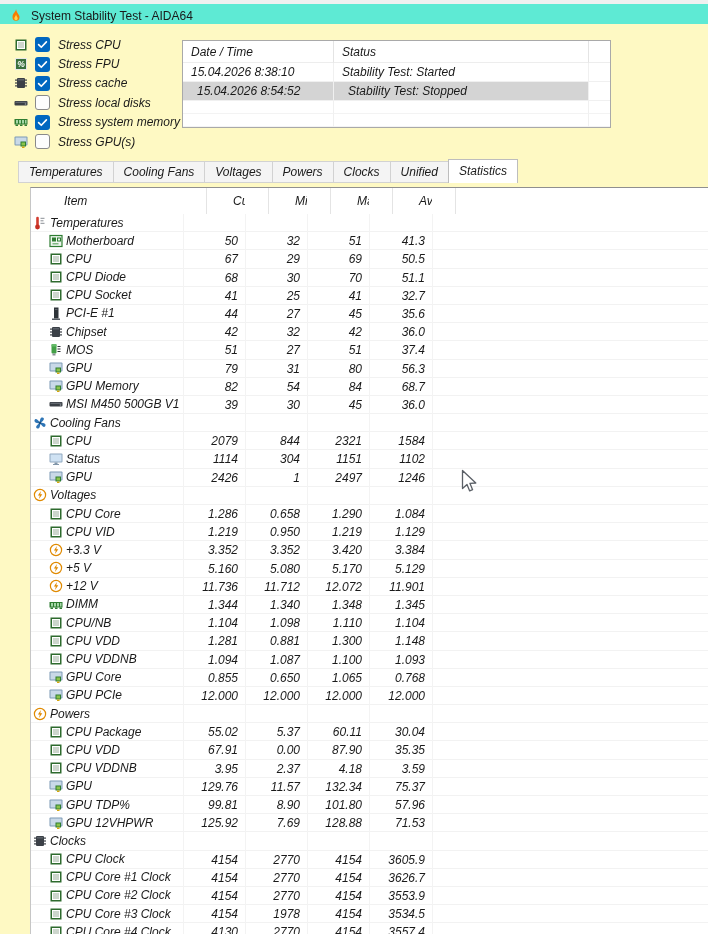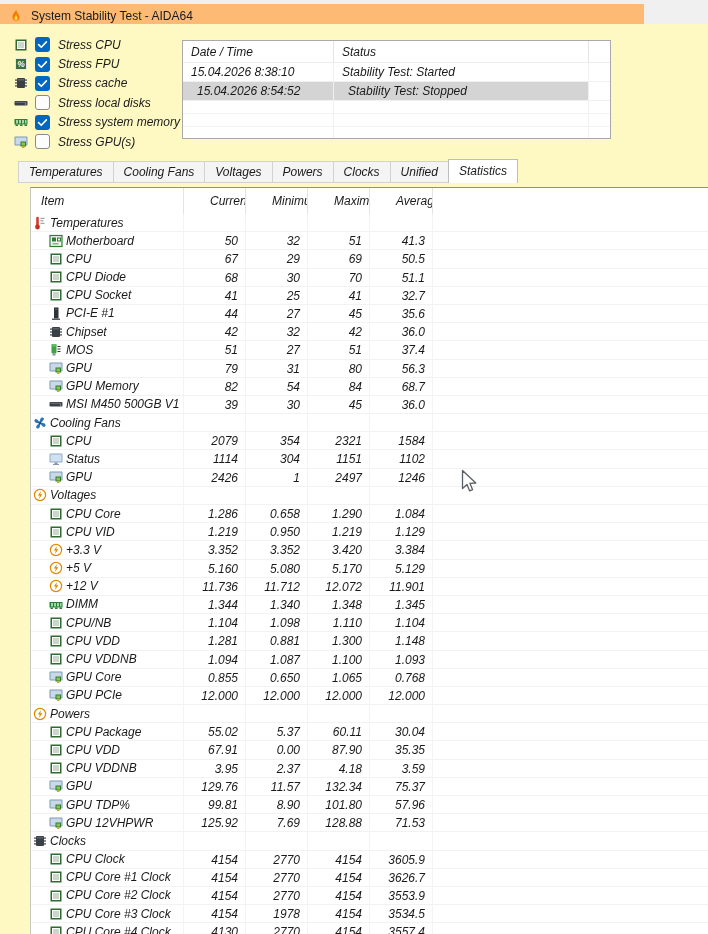--- a/index.html
+++ b/index.html
@@ -1,51 +1,51 @@
 <!DOCTYPE html>
 <html><head>
 <meta charset="utf-8">
 <style>
   html,body{margin:0;padding:0;}
   body{width:708px;height:934px;overflow:hidden;font-family:"Liberation Sans",sans-serif;font-size:12px;color:#1a1a1a;background:#f0f0f0;position:relative;}
-  .titlebar{position:absolute;left:0;top:4px;width:644px;height:24px;background:#fdba74;display:flex;align-items:center;}
+  .titlebar{position:absolute;left:0;top:4px;width:708px;height:24px;background:#5eead4;display:flex;align-items:center;}
   .app-icon{width:16px;height:16px;margin-left:8px;display:inline-flex;}
   .title-text{margin-left:7px;font-size:12px;}
   .client{position:absolute;left:0;top:24px;right:0;bottom:0;background:#fef9c3;font-style:italic;}
 
   
   .stress-list{position:absolute;left:12px;top:11px;}
   .stress-row{display:flex;align-items:center;height:19.4px;cursor:default;}
   .stress-icon{width:17px;height:17px;display:inline-flex;align-items:center;justify-content:center;margin-right:6px;}
   .cb{width:15px;height:15px;border-radius:3px;margin-right:8px;box-sizing:border-box;display:inline-flex;align-items:center;justify-content:center;}
   .cb.checked{background:#0067c0;}
   .cb.unchecked{background:#fdfdfd;border:1px solid #8a8a8a;}
 
   
-  .log-table{position:absolute;left:182px;top:16px;width:429px;height:99px;background:#fff;border:1px solid #a9a9a9;box-sizing:border-box;overflow:hidden;}
+  .log-table{position:absolute;left:182px;top:16px;width:429px;height:88px;background:#fff;border:1px solid #a9a9a9;box-sizing:border-box;overflow:hidden;}
   .log-grid{display:grid;grid-template-columns:150px 255px 1fr;}
   .log-header .cell{height:22px;line-height:22px;border-bottom:1px solid #ededed;}
   .log-hcell{border-left:1px solid #e4e4e4;}
   .log-hcell:first-child{border-left:none;}
   .cell{padding-left:8px;white-space:nowrap;overflow:hidden;box-sizing:border-box;}
   .log-row .cell{height:19px;line-height:19px;border-bottom:1px solid #f0f0f0;}
   .log-row.selected .cell.sel{background:#d4d4d4;padding-left:14px;}
   .log-row.empty .cell{height:13px;border-bottom:1px solid #f3f3f3;}
   .log-cell-r{border-left:1px solid #f0f0f0;}
 
   
   .tabs{position:absolute;left:18px;top:136px;height:23px;display:flex;align-items:flex-end;}
   .tab{height:20px;line-height:20px;padding:0 10px;background:#f4f4f4;border:1px solid #d2d2d2;margin-left:-1px;white-space:nowrap;cursor:default;}
   .tab:first-child{margin-left:0;}
   .tab.active{height:23px;line-height:23px;background:#ffffff;border:1px solid #bdbdbd;border-bottom:none;position:relative;z-index:2;margin-top:48px;}
 
   
   .stats-panel{position:absolute;left:30px;top:163px;right:0;bottom:0;background:#fff;border-top:1px solid #8f8f8f;border-left:1px solid #c6c6c6;box-sizing:border-box;overflow:hidden;}
   .srow{display:grid;grid-template-columns:152px 62px 62px 62px 63px 1fr;}
-  .stats-header .hcell{height:26px;line-height:26px;border-left:1px solid #e4e4e4;box-sizing:border-box;white-space:nowrap;overflow:hidden;}
+  .stats-header .hcell{height:26px;line-height:26px;border-left:1px solid #e4e4e4;box-sizing:border-box;white-space:nowrap;overflow:hidden;margin-left:23px;}
   .stats-header .hcell:first-child{border-left:none;padding-left:10px;}
   .hcell.num{text-align:right;padding-right:7px;padding-left:26px;}
   .drow{height:18.2px;}
   .drow .dcell{height:18.2px;line-height:18.2px;box-sizing:border-box;border-bottom:1px solid #f2f2f2;white-space:nowrap;overflow:hidden;}
   .dcell.val{text-align:right;padding-right:7px;border-left:1px solid #f3f3f3;}
   .dcell.fill{border-left:1px solid #f3f3f3;}
   .dcell.item{display:flex;align-items:center;}
   .row-icon{width:14px;height:14px;display:inline-flex;align-items:center;justify-content:center;margin-right:3px;flex:0 0 auto;}
   .indent-section{padding-left:2px;}
   .indent-item{padding-left:18px;}
@@ -444,21 +444,21 @@
             <span class="row-icon">
               <svg width="14" height="14" viewBox="0 0 14 14">
                 <rect x="1.5" y="1.5" width="11" height="11" fill="#2e6b2e"></rect>
                 <rect x="3" y="3" width="8" height="8" fill="#ffffff"></rect>
                 <rect x="4" y="4" width="6" height="6" fill="#cdd6cd"></rect>
               </svg>
             </span>
             <span>CPU</span>
           </div>
           <div class="dcell val">2079</div>
-          <div class="dcell val">354</div>
+          <div class="dcell val">844</div>
           <div class="dcell val">2321</div>
           <div class="dcell val">1584</div>
           <div class="dcell fill"></div>
         </div>
         <div class="srow drow">
           <div class="dcell item indent-item">
             <span class="row-icon">
               <svg width="14" height="14" viewBox="0 0 14 14">
                 <rect x="0.5" y="1.5" width="13" height="9" rx="1" fill="#90a8bf"></rect>
                 <rect x="1.5" y="2.5" width="11" height="7" fill="#cfe2f3"></rect>

